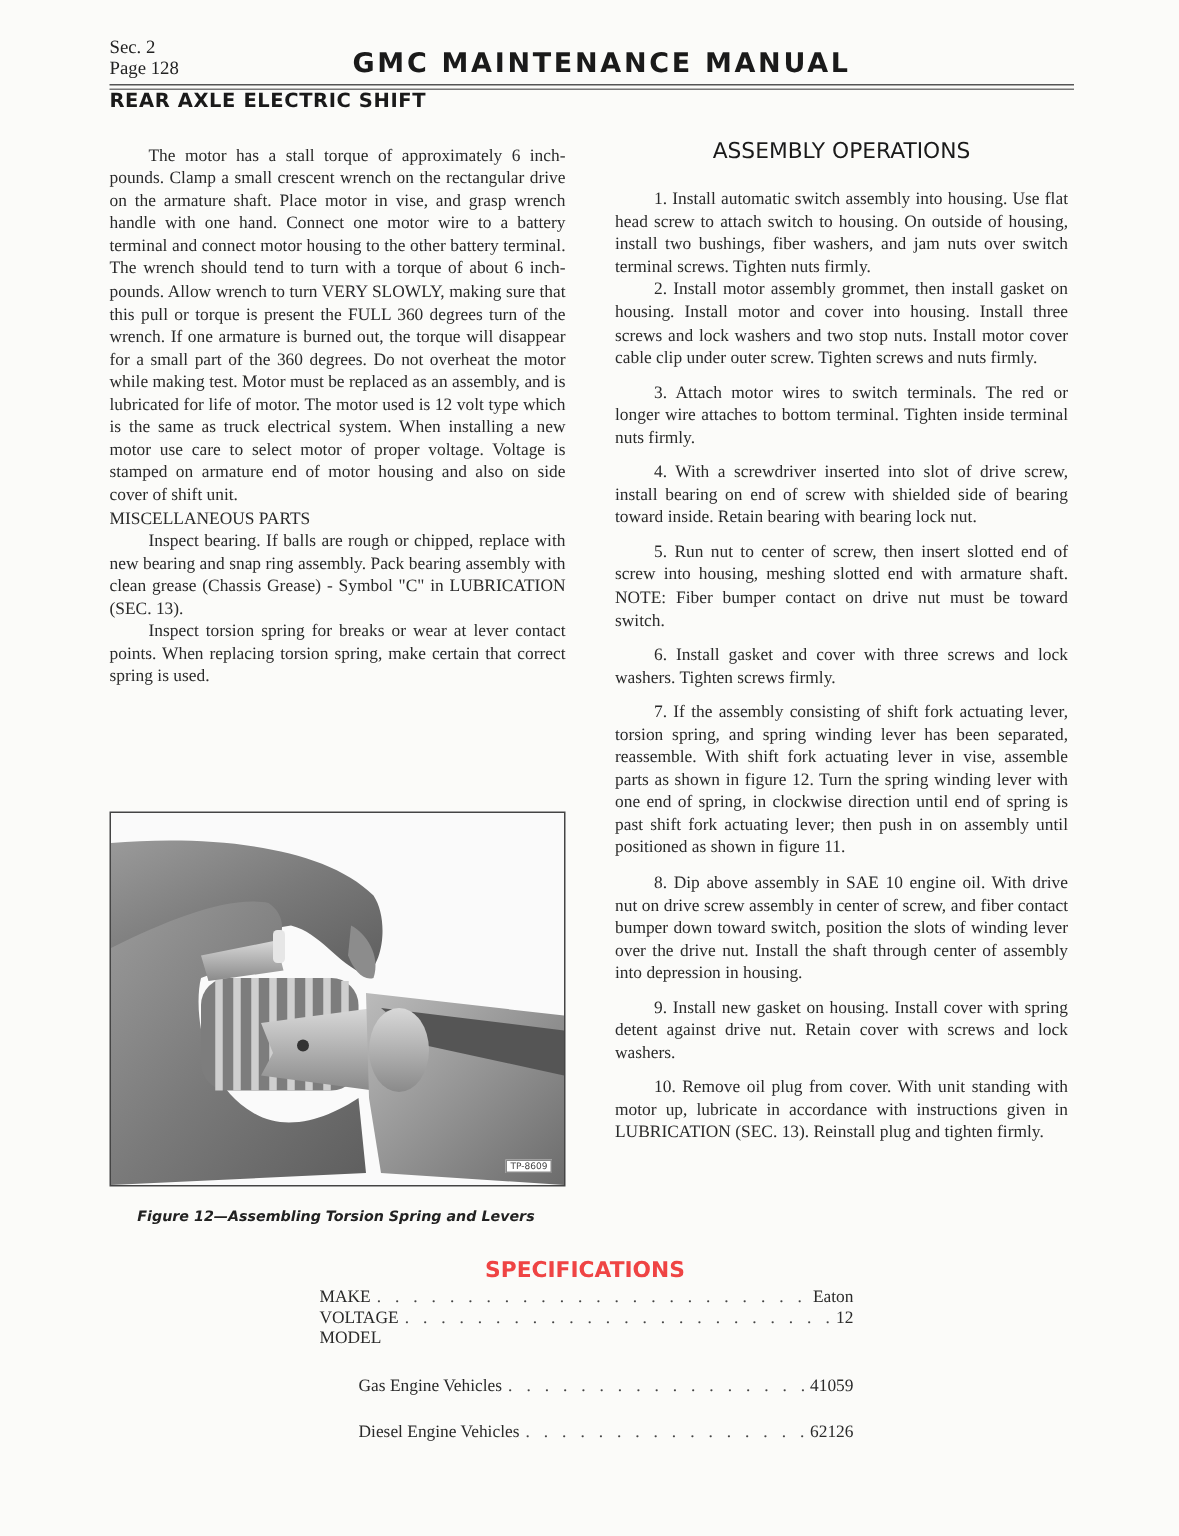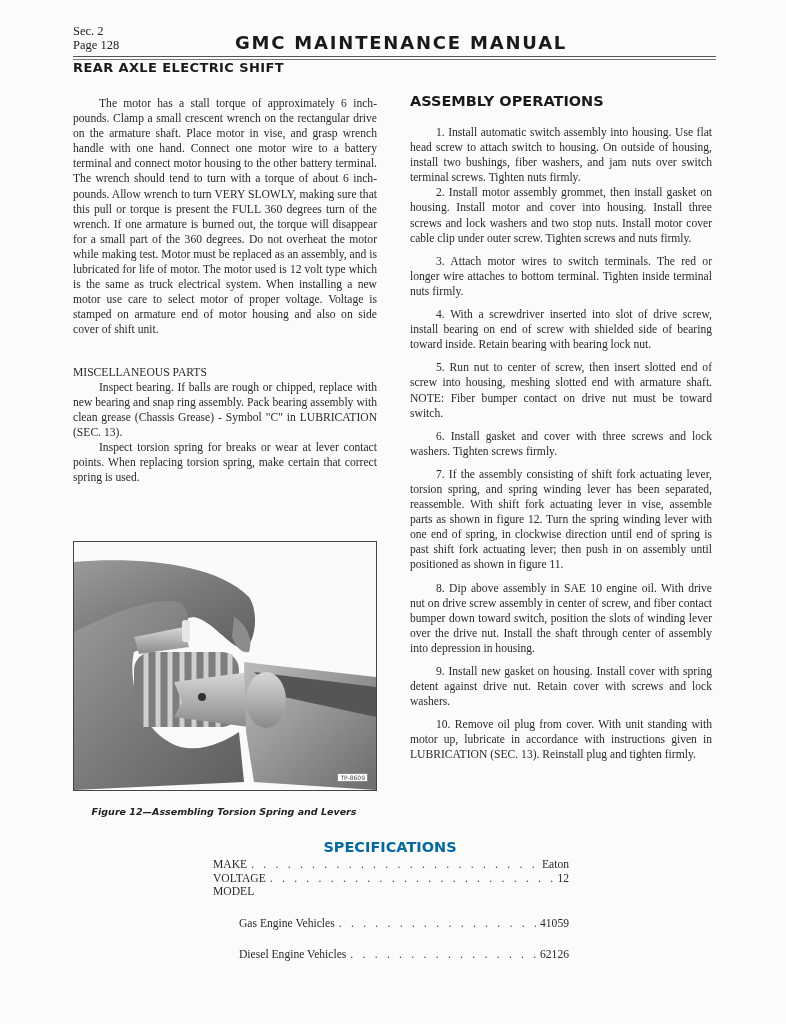--- a/index.html
+++ b/index.html
@@ -11,30 +11,30 @@
   #pagenum { position: absolute; left: 73px; top: 38px; font-size: 12.5px; line-height: 14px; }
   #manual-title { position: absolute; left: 235px; top: 32px; font-size: 18px; font-weight: bold; letter-spacing: 1.8px; color: #1a1a1a; }
   #rule { position: absolute; left: 73px; top: 56px; width: 643px; height: 4px; border-top: 1.5px solid #555; border-bottom: 1px solid #777; box-sizing: border-box; }
   #section-title { position: absolute; left: 73px; top: 60px; font-size: 13px; font-weight: bold; letter-spacing: 0.4px; color: #1a1a1a; }
 
   .col { position: absolute; font-size: 11.6px; line-height: 15.1px; text-align: justify; color: #2a2a2a; }
   #left-col { left: 73px; top: 96px; width: 304px; }
   #right-col { left: 410px; top: 125px; width: 302px; }
   .col p { margin: 0; text-indent: 26px; }
   .col p.gap { margin-top: 8px; }
-  .col .misc-head { margin-top: 27px; text-indent: 0; }
+  .col .misc-head { margin-top: 0; text-indent: 0; }
 
-  #assembly-heading { position: absolute; left: 410px; top: 93px; width: 302px; font-size: 14.5px; font-weight: bold; color: #1a1a1a; }
+  #assembly-heading { position: absolute; left: 410px; top: 93px; width: 302px; text-align: center; font-size: 14.5px; font-weight: normal; color: #1a1a1a; }
 
   #figure { position: absolute; left: 73px; top: 541px; width: 302px; height: 248px; border: 1px solid #444; overflow: hidden; background: #fff; }
   #figure svg { display: block; }
   #fig-label { position: absolute; right: 8px; bottom: 8px; font-size: 6px; background: #fff; border: 0.5px solid #888; padding: 0 2px; color: #444; }
   #fig-caption { position: absolute; left: 73px; top: 806px; width: 302px; text-align: center; font-size: 9.5px; font-style: italic; font-weight: bold; color: #222; }
 
-  #spec-heading { position: absolute; left: 200px; top: 839px; width: 380px; text-align: center; font-size: 14.5px; font-weight: bold; color: #0369a1; }
+  #spec-heading { position: absolute; left: 200px; top: 839px; width: 380px; text-align: center; font-size: 14.5px; font-weight: bold; color: #ef4444; }
   #specs { position: absolute; left: 213px; top: 858px; width: 356px; font-size: 11.6px; line-height: 13.5px; color: #2a2a2a; }
   .spec-row { display: flex; align-items: baseline; white-space: nowrap; }
   .spec-row.indent { padding-left: 26px; margin-top: 18px; }
   .spec-row .dots { flex: 1; overflow: hidden; letter-spacing: 3.2px; margin: 0 4px; color: #444; }
   .spec-row .dots::before { content: ". . . . . . . . . . . . . . . . . . . . . . . . . . . . . . . . . . . . . . . . . . . . . . . ."; }
   .spec-row .val { text-align: right; }
 </style>
 </head>
 <body>
 

